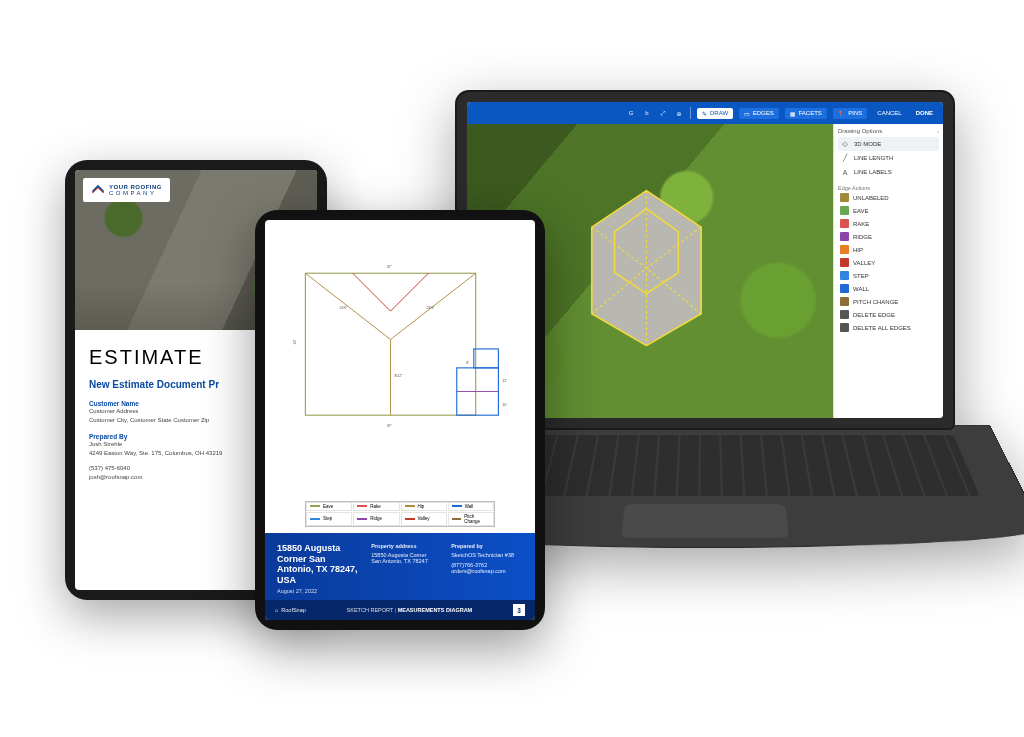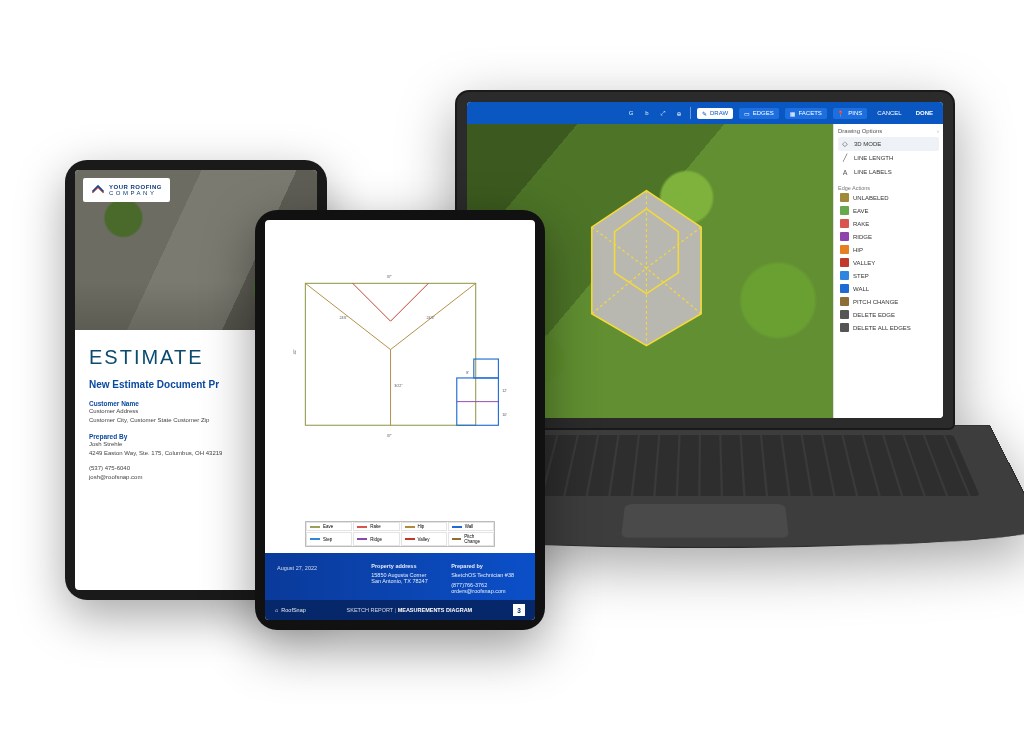--- a/index.html
+++ b/index.html
@@ -104,21 +104,21 @@
   .logo-badge {
     position:absolute; left:8px; top:8px; background:#fff; padding:5px 8px;
     display:flex; align-items:center; gap:4px; border-radius:2px;
   }
   .logo-mark {
     width:14px; height:14px; position:relative;
   }
   .logo-mark svg { width:100%; height:100%; }
   .logo-text { font-size:6px; letter-spacing:.5px; color:#0a3a7a; line-height:1; }
   .est-body { padding:10px 14px; font-size:6.5px; color:#333; }
-  .est-h1 { font-size:20px; font-weight:300; letter-spacing:2px; color:#0c4a6e; margin:6px 0 10px; }
+  .est-h1 { font-size:20px; font-weight:300; letter-spacing:2px; color:#000000; margin:6px 0 10px; }
   .est-h2 { font-size:10px; font-weight:600; color:#0a4aa0; margin-bottom:10px; }
   .est-label { font-weight:700; color:#0a4aa0; font-size:6.5px; margin-top:8px; }
   .est-line { font-size:6px; color:#444; line-height:1.5; }
 
   
   .tablet2 {
     position:absolute; left:255px; top:210px; width:290px; height:420px;
     background:#111; border-radius:22px; padding:10px;
     filter: drop-shadow(0 18px 26px rgba(0,0,0,0.4));
   }
@@ -392,20 +392,21 @@
             <span class="lg-sw" style="border-color:#c0392b"></span>
             <span>Valley</span>
           </div>
           <div class="lg-cell">
             <span class="lg-sw" style="border-color:#8d6e36"></span>
             <span>Pitch Change</span>
           </div>
         </div>
       <div class="sr-footer">
         <div>
+          <div class="sr-addr-big">15850 Augusta Corner San Antonio, TX 78247, USA</div>
           <div style="opacity:.8;margin-top:2px">August 27, 2022</div>
         </div>
         <div>
           <div class="sr-fh">Property address</div>
           <div style="white-space:pre-line;opacity:.9">15850 Augusta Corner
 San Antonio, TX 78247</div>
         </div>
         <div>
           <div class="sr-fh">Prepared by</div>
           <div style="opacity:.9">SketchOS Technician #38</div>

